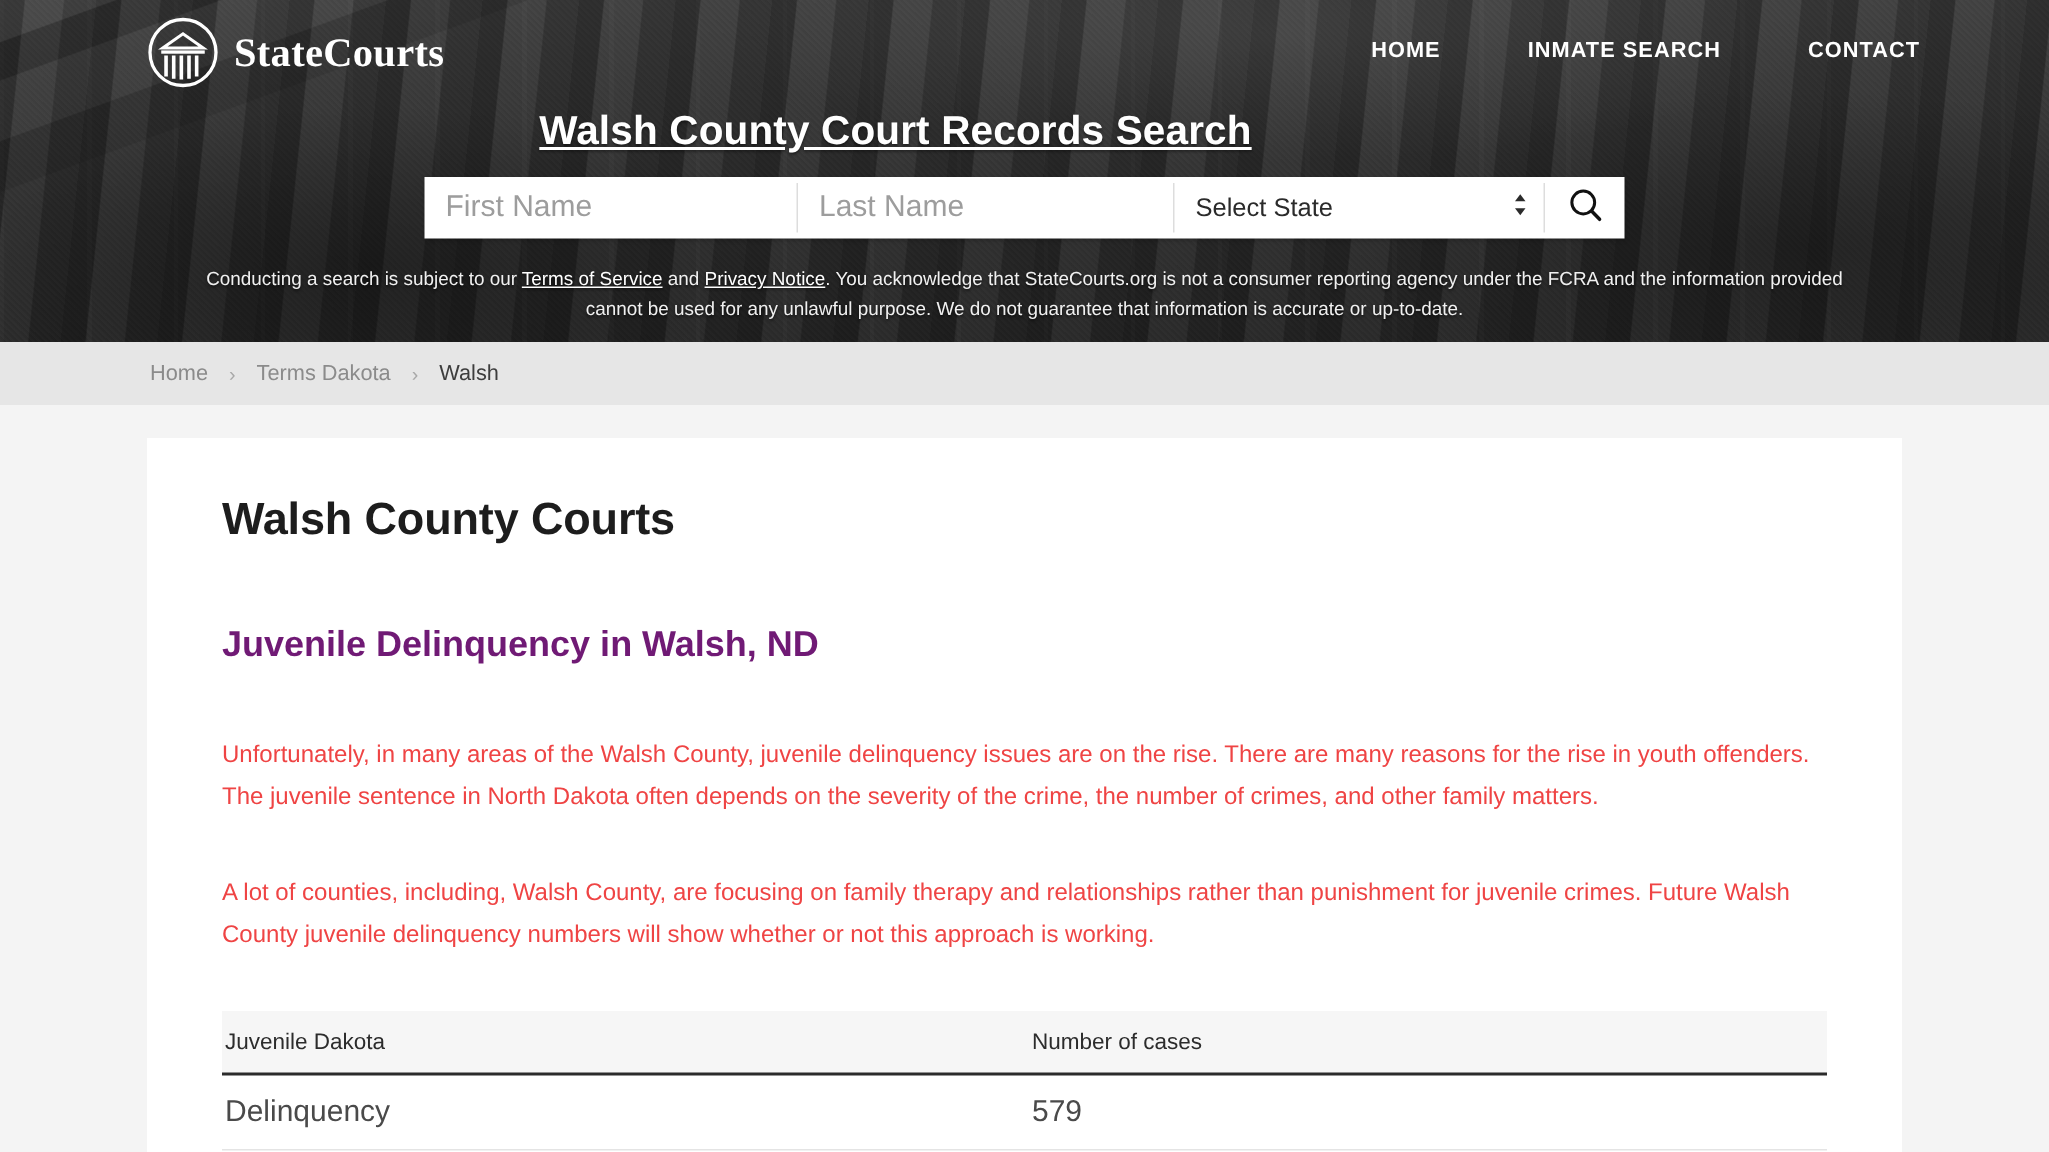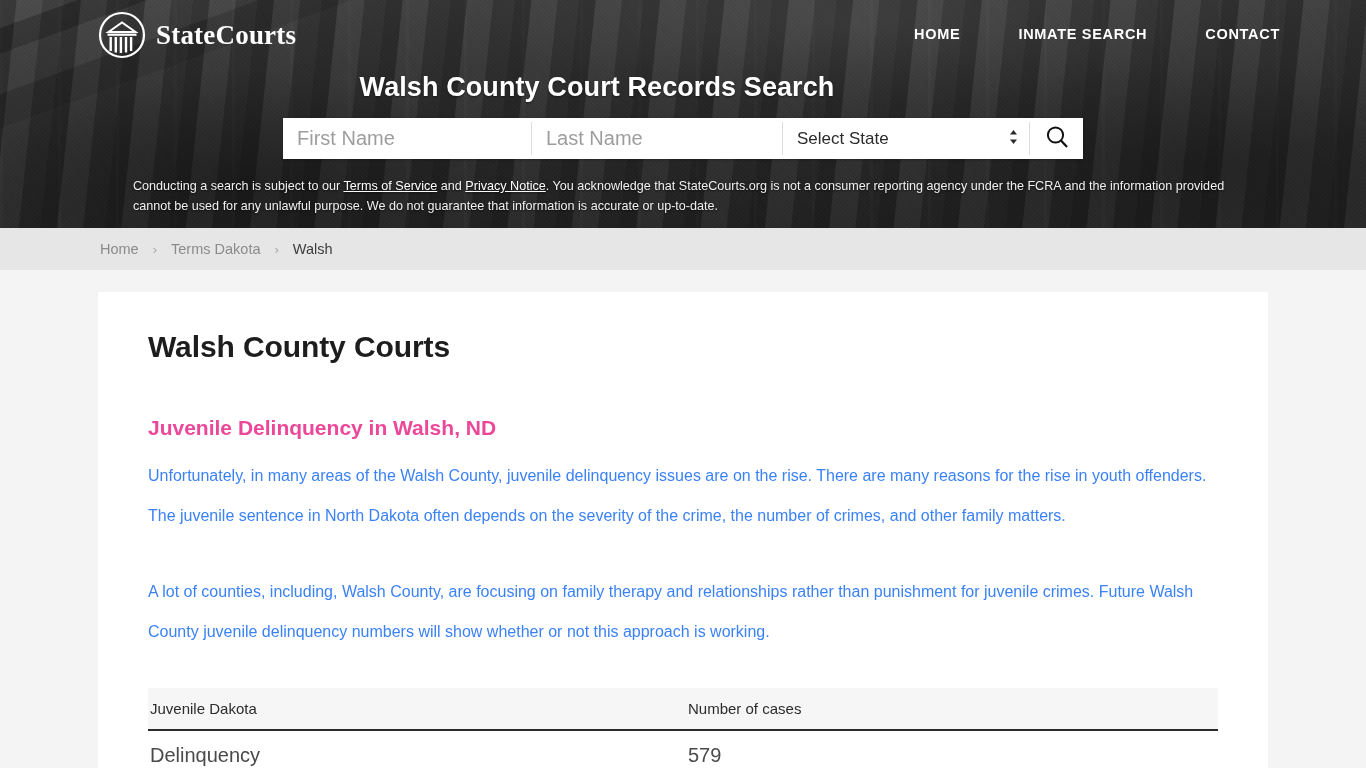--- a/index.html
+++ b/index.html
@@ -98,20 +98,21 @@
     top: 72px;
     left: 0;
     width: 1194px;
     text-align: center;
     color: #ffffff;
     font-size: 27px;
     font-weight: 700;
     letter-spacing: 0.1px;
     margin: 0;
     text-shadow: 0 1px 2px rgba(0,0,0,0.45);
+    text-decoration: underline;
   }
 
   
   .search-bar {
     position: absolute;
     left: 283px;
     top: 118px;
     width: 800px;
     height: 41px;
     background: #ffffff;
@@ -165,21 +166,21 @@
     cursor: pointer;
     padding: 0;
   }
 
   
   .disclaimer {
     position: absolute;
     top: 176px;
     left: 133px;
     width: 1100px;
-    text-align: left;
+    text-align: center;
     color: #f0f0f0;
     font-size: 12.6px;
     line-height: 20px;
     text-shadow: 0 1px 2px rgba(0,0,0,0.6);
   }
   .disclaimer a { color: #ffffff; text-decoration: underline; }
 
   
   .crumb-bar {
     width: 1366px;
@@ -225,30 +226,30 @@
     min-height: 480px;
   }
   h1.card-title {
     margin: 0 0 52px 0;
     font-size: 30px;
     font-weight: 700;
     color: #1d1d1d;
     letter-spacing: -0.1px;
   }
   h2.section-title {
-    margin: 0 0 16px 0;
-    font-size: 21px;
-    font-weight: 700;
-    color: #ec4899;
+    margin: 0 0 46px 0;
+    font-size: 24px;
+    font-weight: 700;
+    color: #701a75;
   }
   p.body-text {
     margin: 0 0 36px 0;
     font-size: 16px;
-    line-height: 40px;
-    color: #3b82f6;
+    line-height: 28px;
+    color: #ef4444;
     max-width: 1060px;
   }
 
   
   table.cases-table {
     width: 1070px;
     border-collapse: collapse;
     margin-top: 4px;
   }
   table.cases-table thead th {

